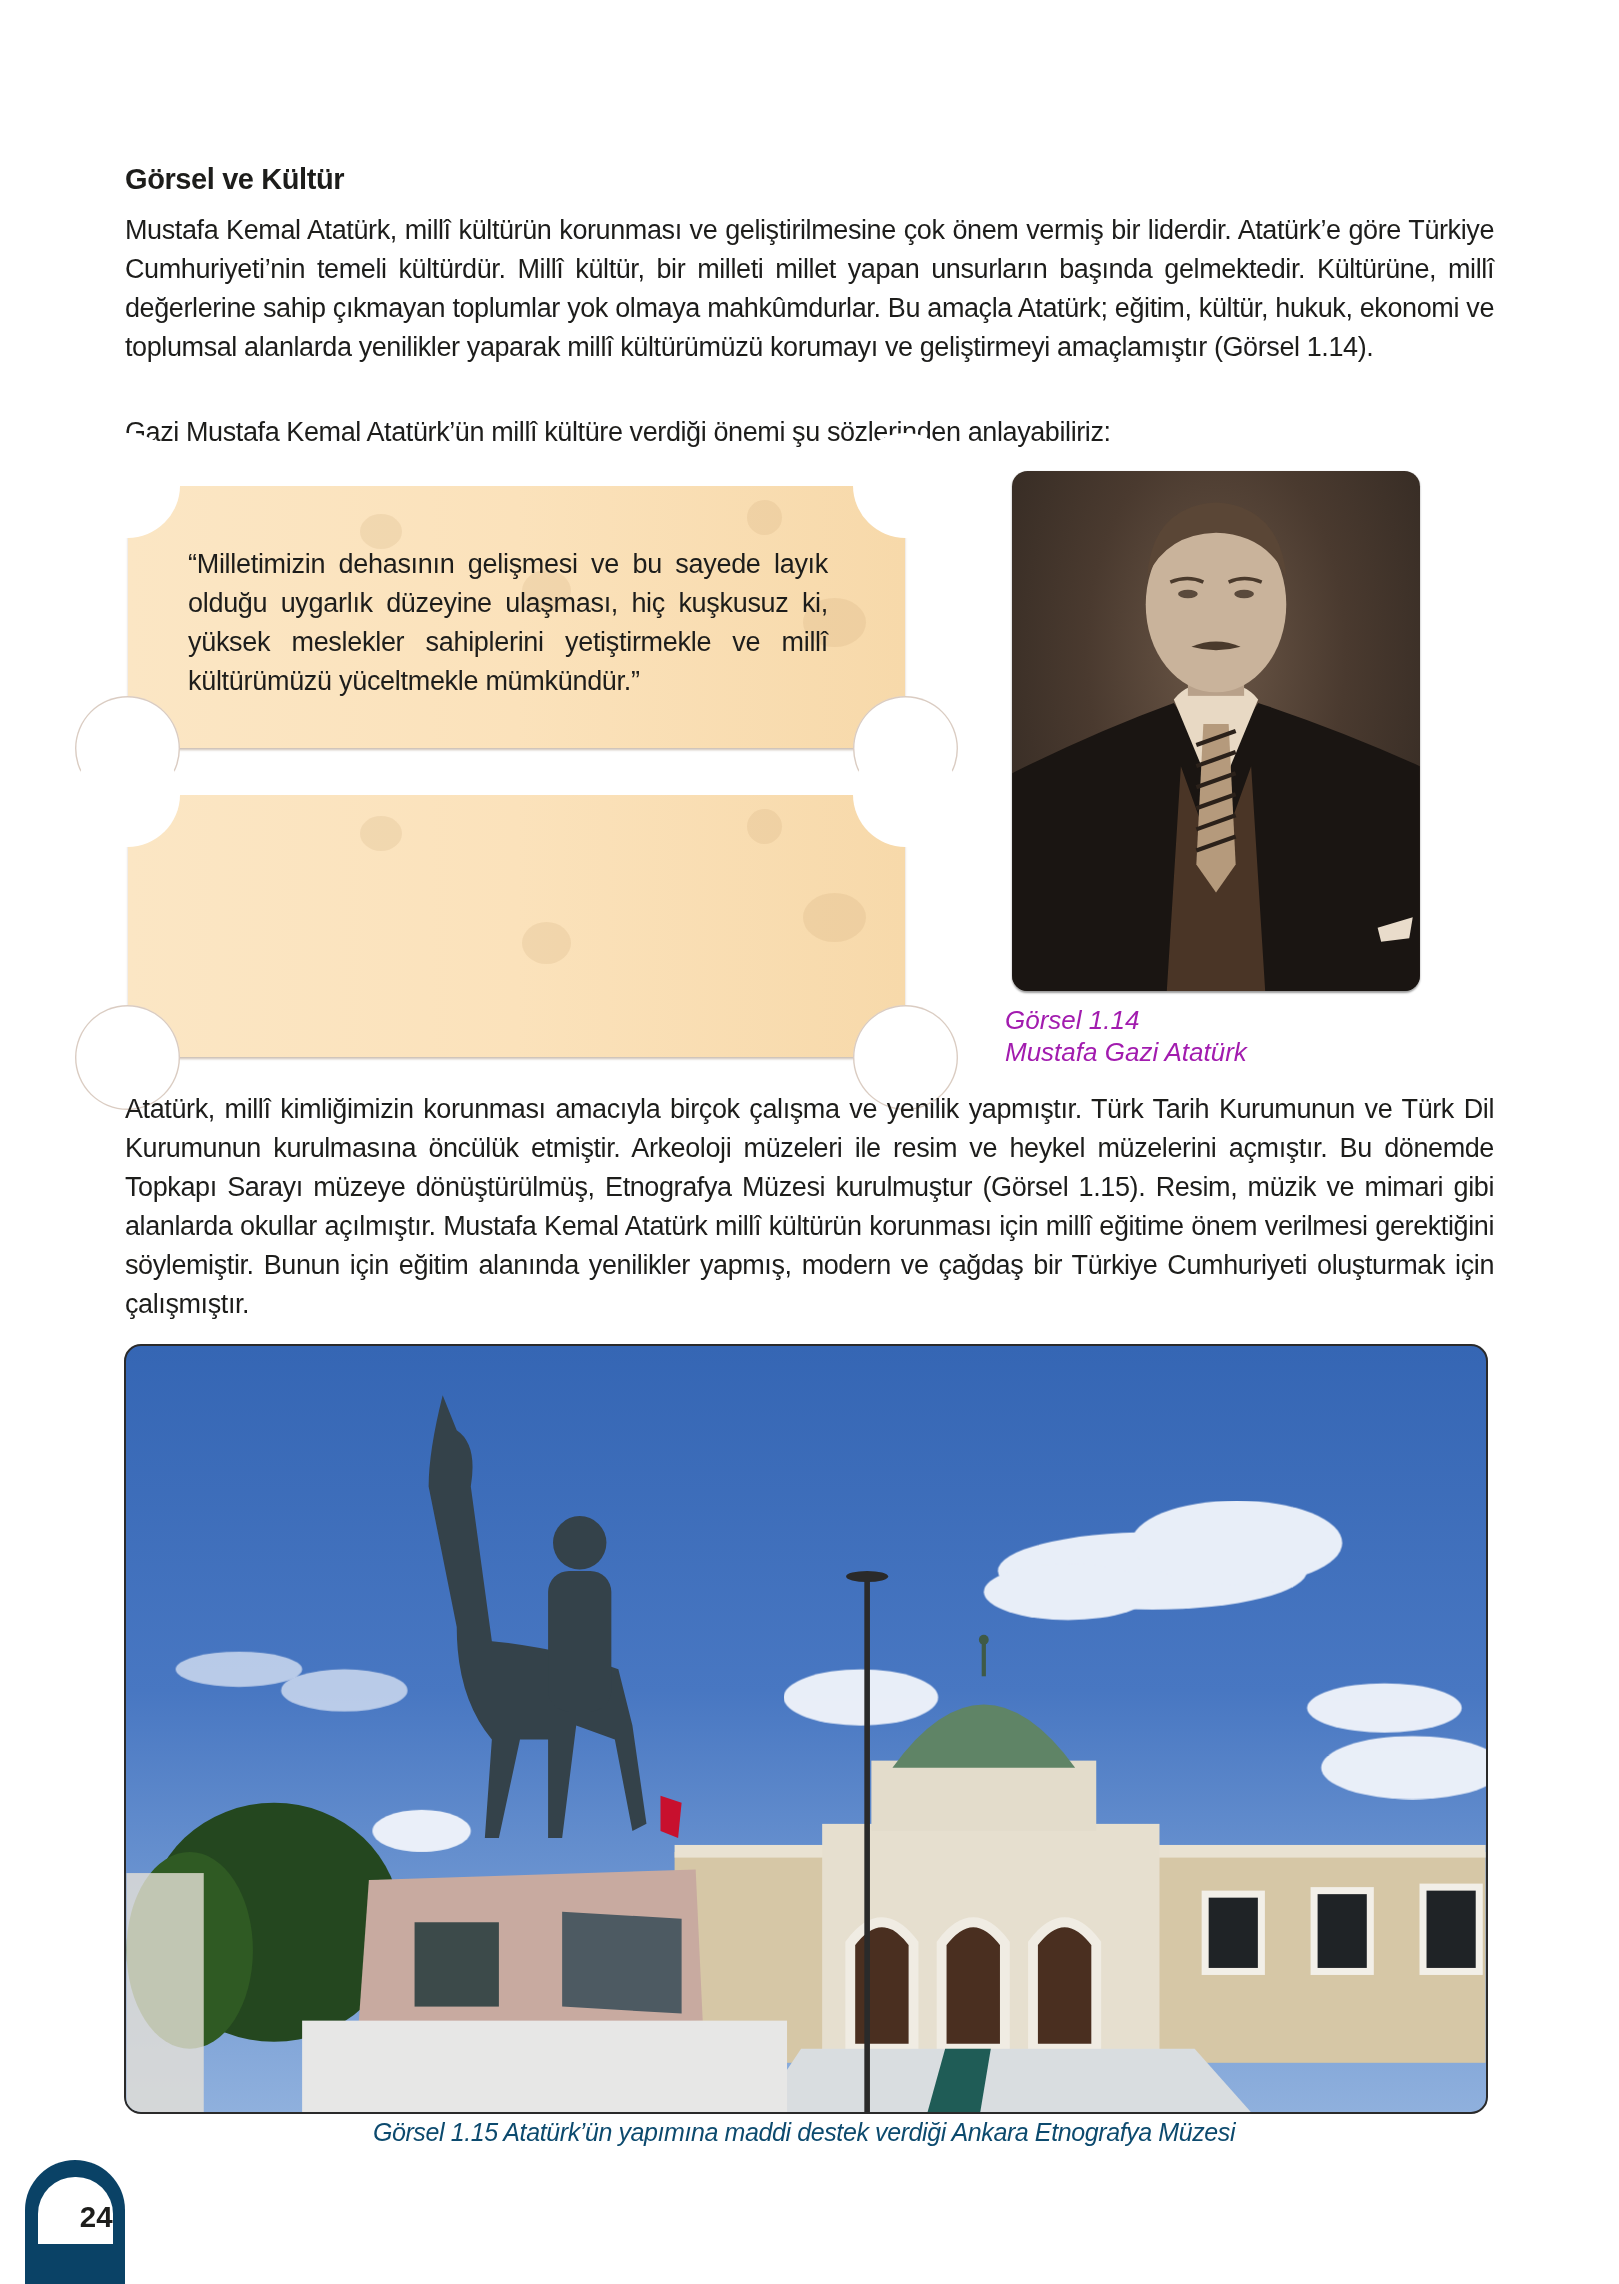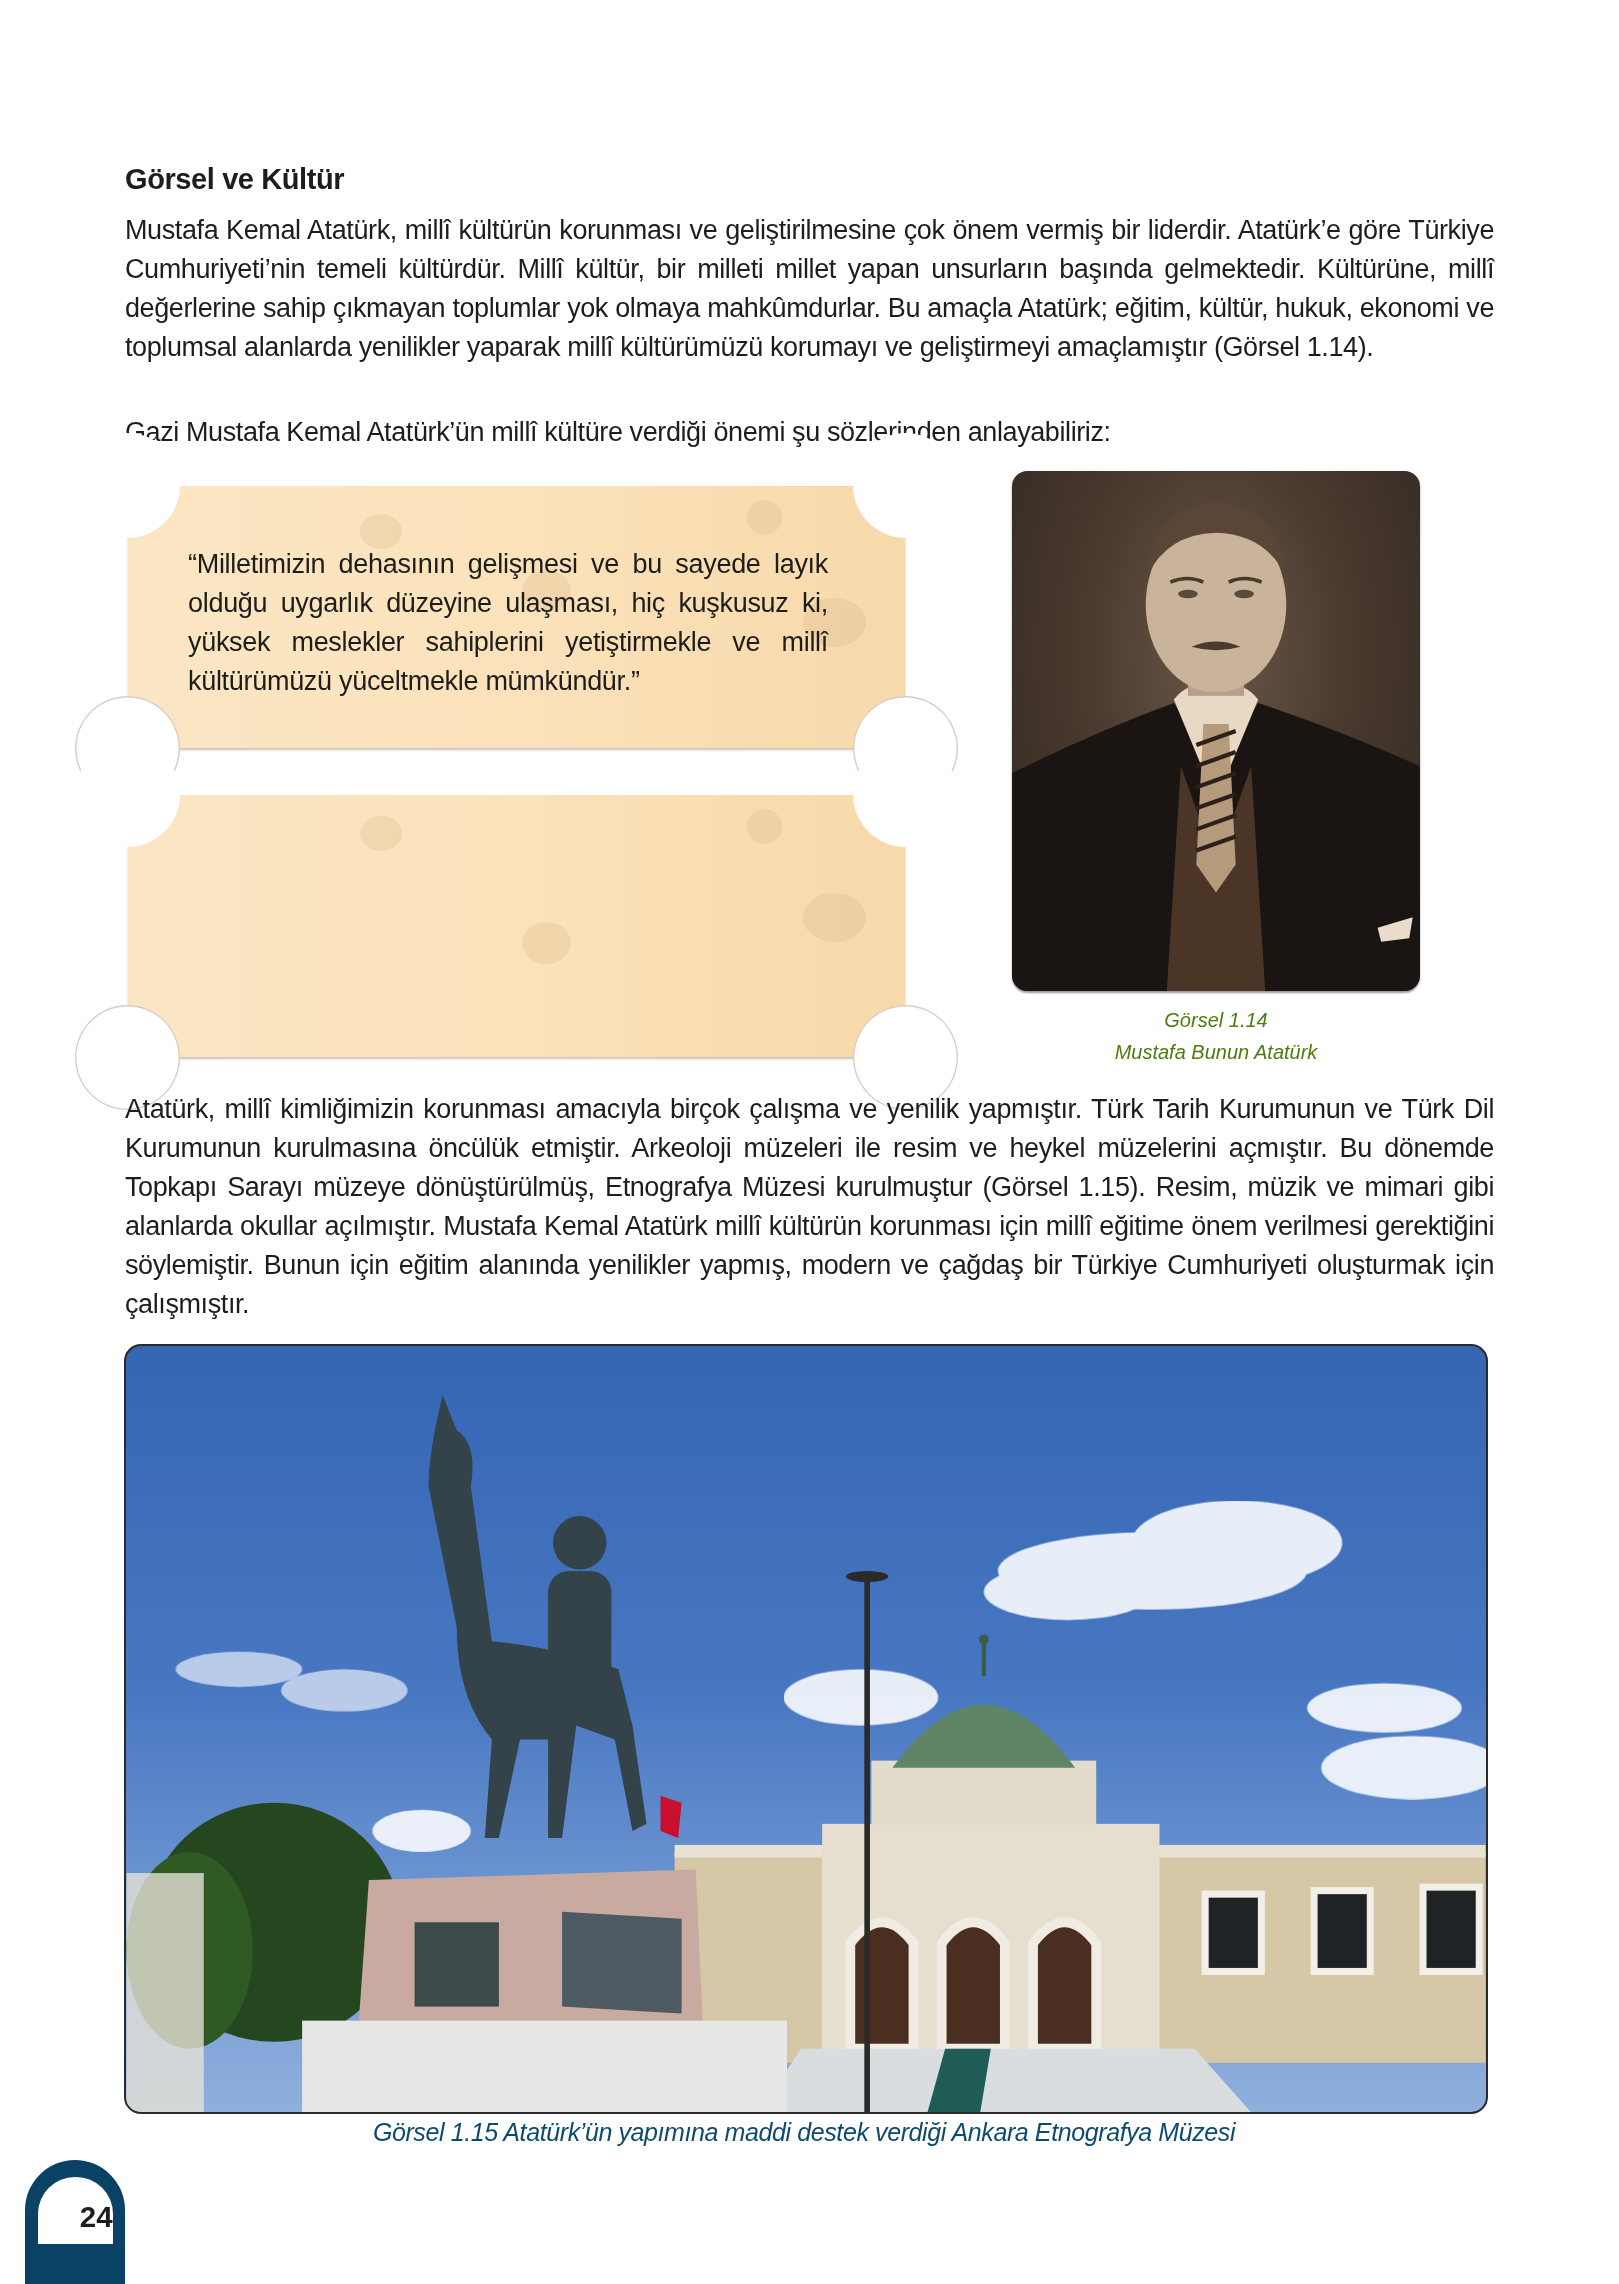--- a/index.html
+++ b/index.html
@@ -76,24 +76,24 @@
       border-radius: 15.5px;
       overflow: hidden;
       background: radial-gradient(ellipse at 50% 35%, #6b5747 0%, #4a3a2f 45%, #2e2620 100%);
       box-shadow: 0 1.4px 2.1px rgba(0,0,0,0.4);
     }
     .portrait svg { position: absolute; inset: 0; }
     .caption-114 {
       position: absolute;
       left: 1005px; top: 1004px;
       width: 422px;
-      text-align: center;
+      text-align: left;
       font-style: italic;
-      font-size: 20px; line-height: 32px;
-      color: #4d7c0f;
+      font-size: 26px; line-height: 32px;
+      color: #a21caf;
     }
     .caption-114 div { margin: 0; }
 
     
     .museum {
       position: absolute;
       left: 124px; top: 1344px;
       width: 1360px; height: 766px;
       border-radius: 17px;
       overflow: hidden;
@@ -197,21 +197,21 @@
       <path d="M225 158 Q250 148 272 158" stroke="#4a3a2c" stroke-width="5" fill="none"></path>
       <path d="M308 158 Q330 148 355 158" stroke="#4a3a2c" stroke-width="5" fill="none"></path>
 
       <path d="M255 250 Q290 235 325 250 Q290 260 255 250 Z" fill="#4a3a2c"></path>
 
       <path d="M520 650 L570 635 L565 665 L525 670 Z" fill="#e9dccb"></path>
     </svg>
   </div>
   <div class="caption-114">
     <div>Görsel 1.14</div>
-    <div>Mustafa Bunun Atatürk</div>
+    <div>Mustafa Gazi Atatürk</div>
   </div>
 
   <p class="para p3">Atatürk, millî kimliğimizin korunması amacıyla birçok çalışma ve yenilik yapmıştır. Türk Tarih Kurumunun ve Türk Dil Kurumunun kurulmasına öncülük etmiştir. Arkeoloji müzeleri ile resim ve heykel müzelerini açmıştır. Bu dönemde Topkapı Sarayı müzeye dönüştürülmüş, Etnografya Müzesi kurulmuştur (Görsel 1.15). Resim, müzik ve mimari gibi alanlarda okullar açılmıştır. Mustafa Kemal Atatürk millî kültürün korunması için millî eğitime önem verilmesi gerektiğini söylemiştir. Bunun için eğitim alanında yenilikler yapmış, modern ve çağdaş bir Türkiye Cumhuriyeti oluşturmak için çalışmıştır.</p>
 
   <div class="museum">
     <svg width="1360" height="766" viewBox="0 0 1934 1090">
 
       <g fill="#f2f5fb" opacity="0.95">
         <ellipse cx="1460" cy="320" rx="220" ry="55"></ellipse>
         <ellipse cx="1580" cy="280" rx="150" ry="60"></ellipse>

